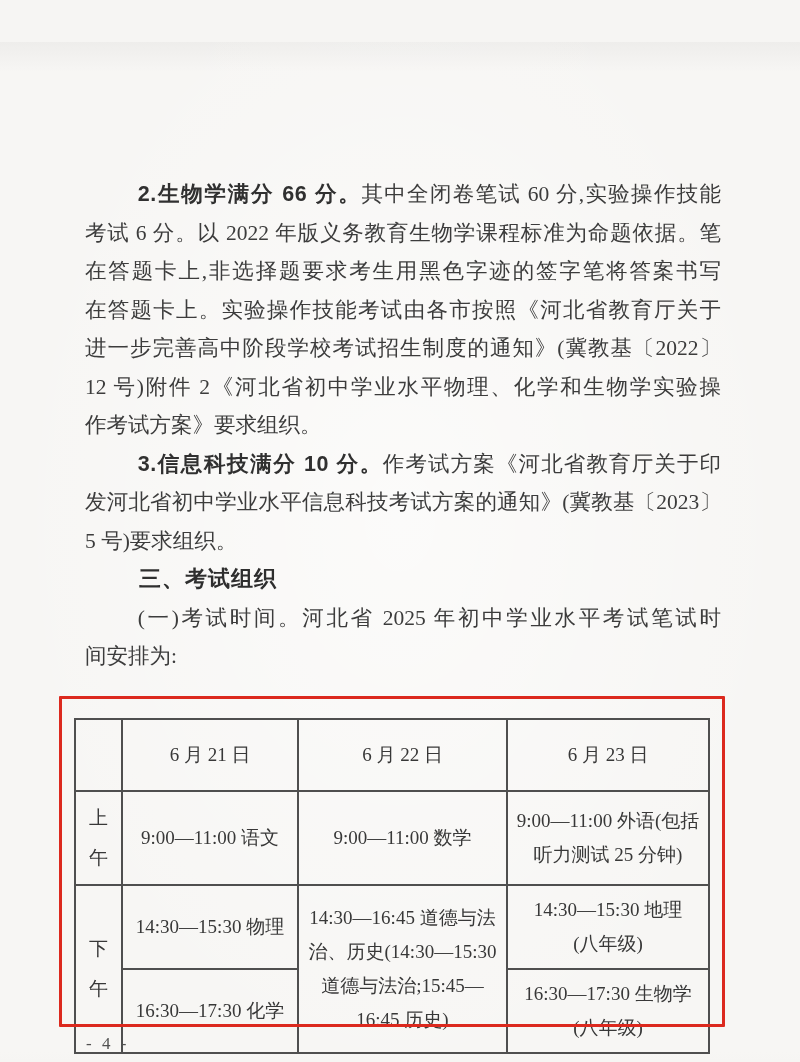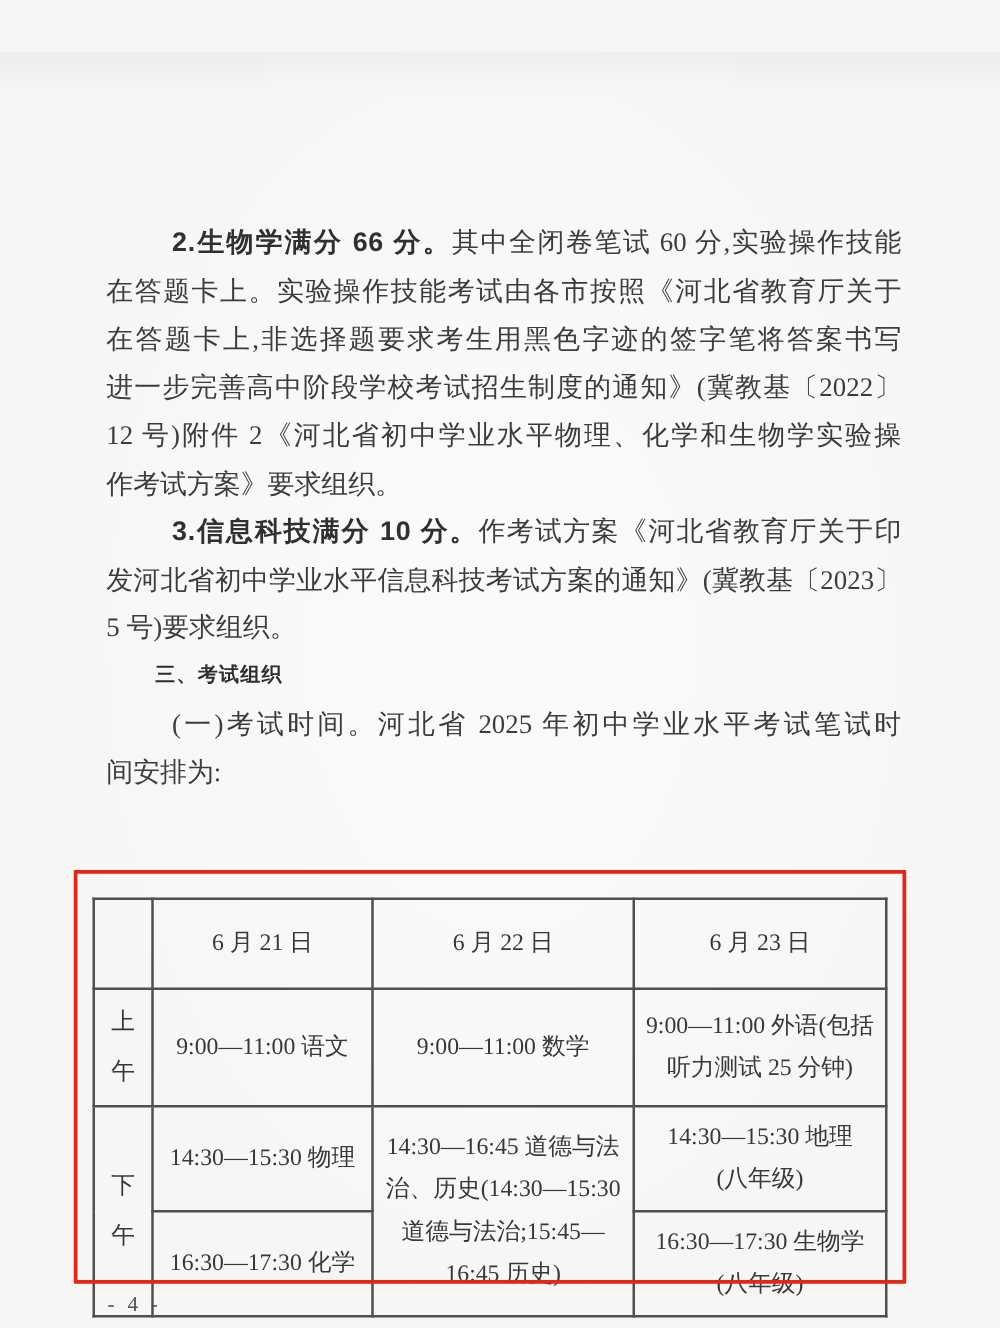--- a/index.html
+++ b/index.html
@@ -27,21 +27,21 @@
   .line.end{text-align-last:left;white-space:normal;}
   .line.indent{text-indent:2.45em;}
   .lead{
     font-family:"Liberation Sans","DejaVu Sans",sans-serif;
     font-weight:700;color:#303030;letter-spacing:.5px;
   }
   .heading{
     font-family:"Liberation Sans","DejaVu Sans",sans-serif;
     font-weight:700;color:#2e2e2e;
     text-indent:2.45em;text-align:center;text-align-last:left;
-    font-size:16px;letter-spacing:1px;
+    font-size:22px;letter-spacing:1px;
   }
   
   .red-box{
     position:absolute;left:59px;top:654px;width:660px;height:325px;
     border:3px solid #dc291e;border-radius:1px;
     pointer-events:none;
   }
   
   table.exam{
     position:absolute;left:74px;top:676px;
@@ -66,22 +66,23 @@
     font-size:17px;color:#515151;letter-spacing:3px;
   }
 </style>
 </head>
 <body>
 
 <div class="page">
 
   <div class="content">
     <div class="line indent"><span class="lead">2.生物学满分 66 分。</span><span>其中全闭卷笔试 60 分,实验操作技能</span></div>
+    <div class="line">考试 6 分。以 2022 年版义务教育生物学课程标准为命题依据。笔</div>
+    <div class="line">在答题卡上,非选择题要求考生用黑色字迹的签字笔将答案书写</div>
     <div class="line">在答题卡上。实验操作技能考试由各市按照《河北省教育厅关于</div>
-    <div class="line">在答题卡上,非选择题要求考生用黑色字迹的签字笔将答案书写</div>
     <div class="line">进一步完善高中阶段学校考试招生制度的通知》(冀教基〔2022〕</div>
     <div class="line">12 号)附件 2《河北省初中学业水平物理、化学和生物学实验操</div>
     <div class="line end">作考试方案》要求组织。</div>
 
     <div class="line indent"><span class="lead">3.信息科技满分 10 分。</span><span>作考试方案《河北省教育厅关于印</span></div>
     <div class="line">发河北省初中学业水平信息科技考试方案的通知》(冀教基〔2023〕</div>
     <div class="line end">5 号)要求组织。</div>
 
     <div class="line heading">三、考试组织</div>
 

